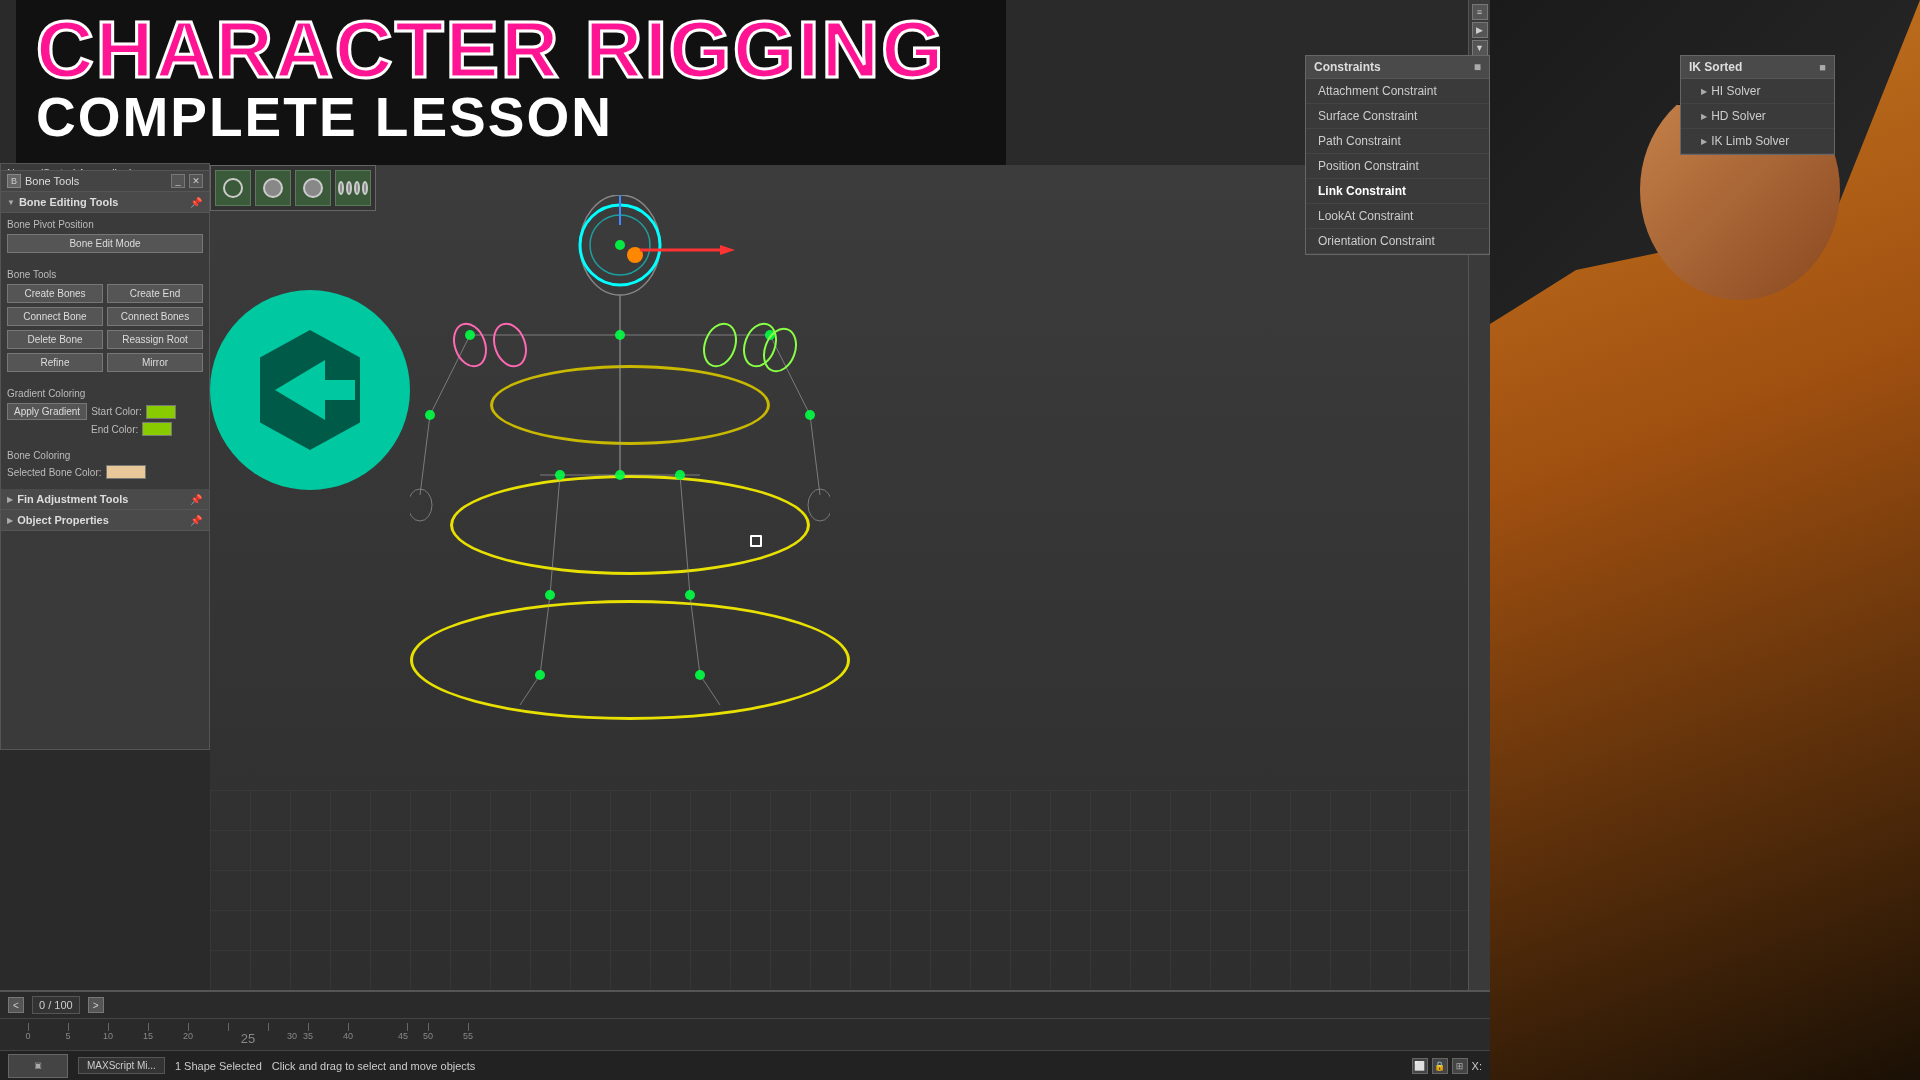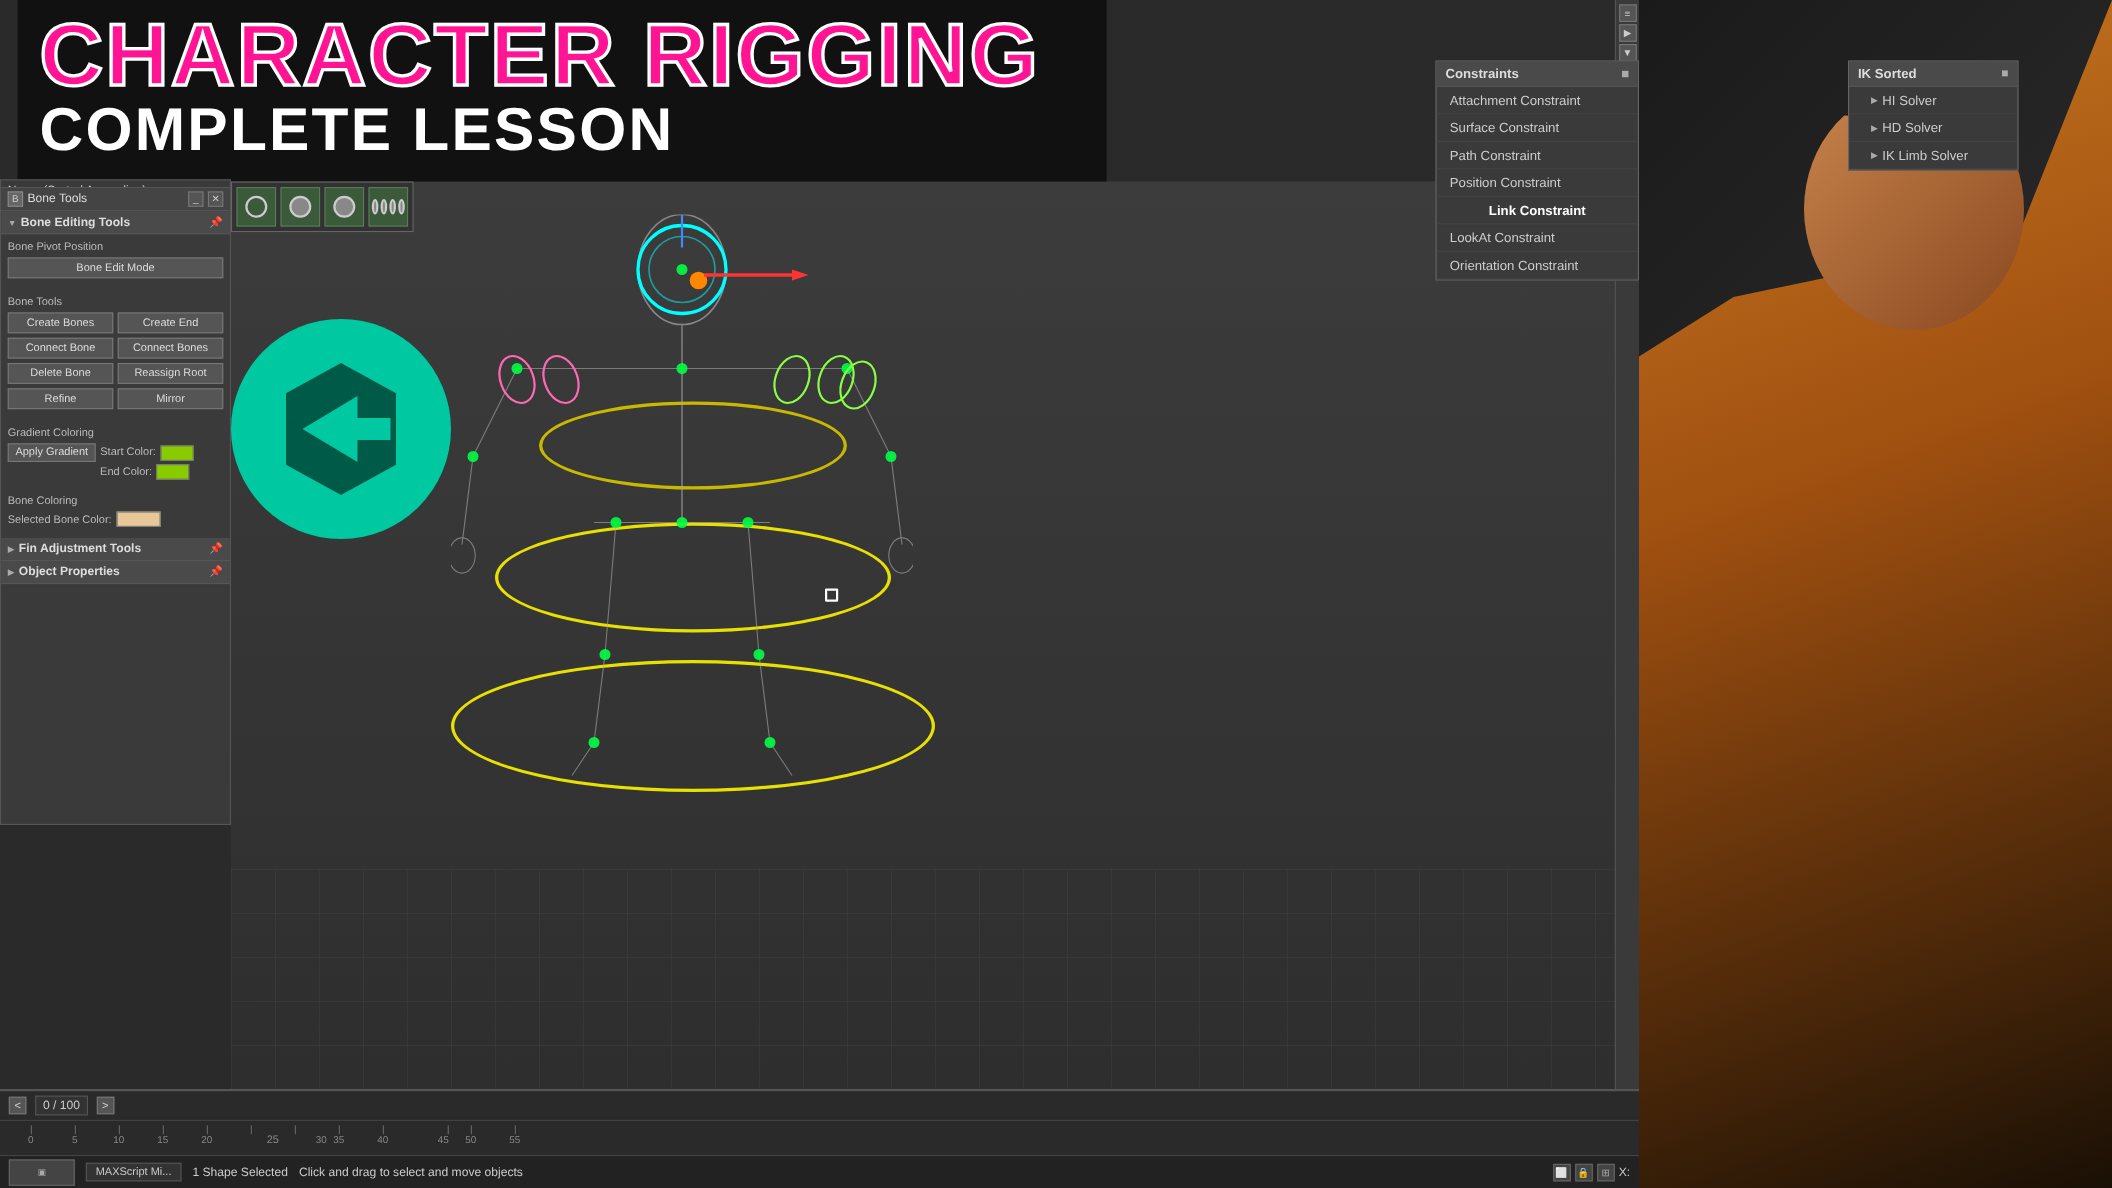--- a/index.html
+++ b/index.html
@@ -371,21 +371,20 @@
       padding: 5px 12px;
       font-size: 12px;
       color: #ccc;
       cursor: pointer;
       border-bottom: 1px solid #444;
     }
 
     .constraint-item.highlighted {
       color: #fff;
       font-weight: bold;
-      text-align: center;
     }
 
     .ik-header {
       display: flex;
       align-items: center;
       background: #4a4a4a;
       padding: 4px 8px;
       border-bottom: 1px solid #555;
       justify-content: space-between;
     }
@@ -766,21 +765,21 @@
       <div style="width:40px; display:flex; flex-direction:column; align-items:center;">
         <div style="width:1px;height:8px;background:#666;"></div>
         <span style="font-size:9px; color:#888;">15</span>
       </div>
       <div style="width:40px; display:flex; flex-direction:column; align-items:center;">
         <div style="width:1px;height:8px;background:#666;"></div>
         <span style="font-size:9px; color:#888;">20</span>
       </div>
       <div style="width:40px; display:flex; flex-direction:column; align-items:center;">
         <div style="width:1px;height:8px;background:#666;"></div>
-        <span style="font-size:10px; color:#888;margin-left:40px;">25</span>
+        <span style="font-size:13px; color:#888;margin-left:40px;">25</span>
       </div>
       <div style="width:40px; display:flex; flex-direction:column; align-items:center;">
         <div style="width:1px;height:8px;background:#666;"></div>
         <span style="font-size:9px; color:#888;margin-left:48px;">30</span>
       </div>
       <div style="width:40px; display:flex; flex-direction:column; align-items:center;">
         <div style="width:1px;height:8px;background:#666;"></div>
         <span style="font-size:9px; color:#888;">35</span>
       </div>
       <div style="width:40px; display:flex; flex-direction:column; align-items:center;">

